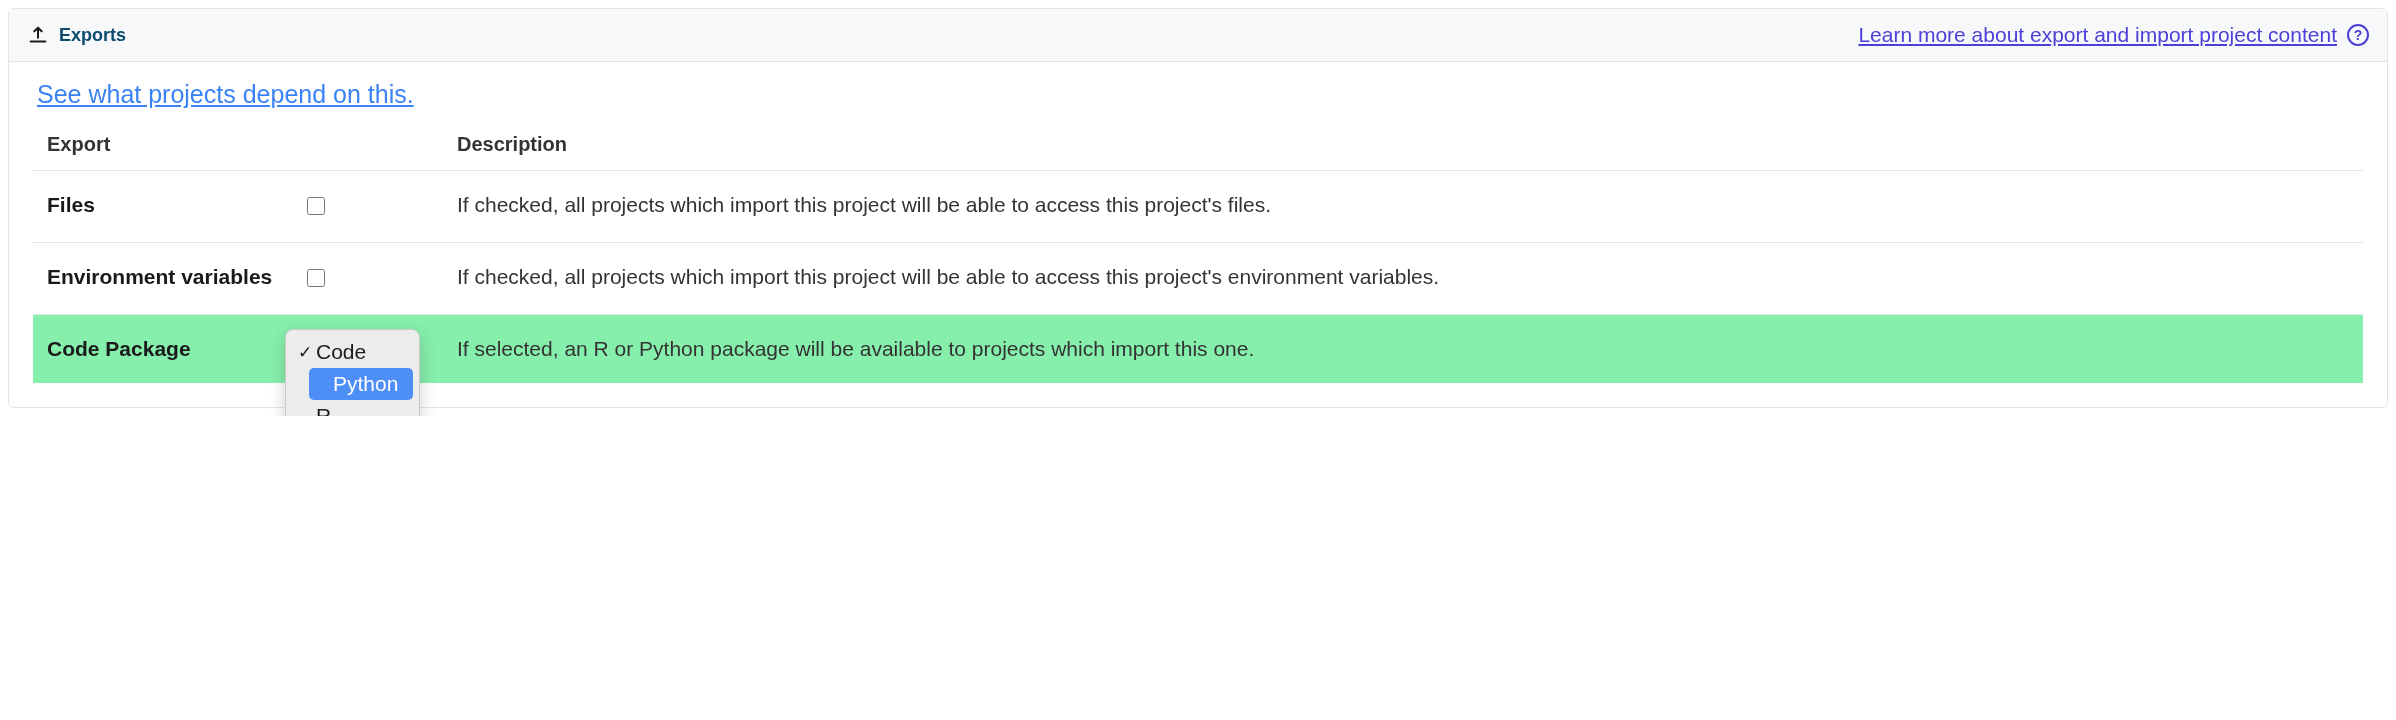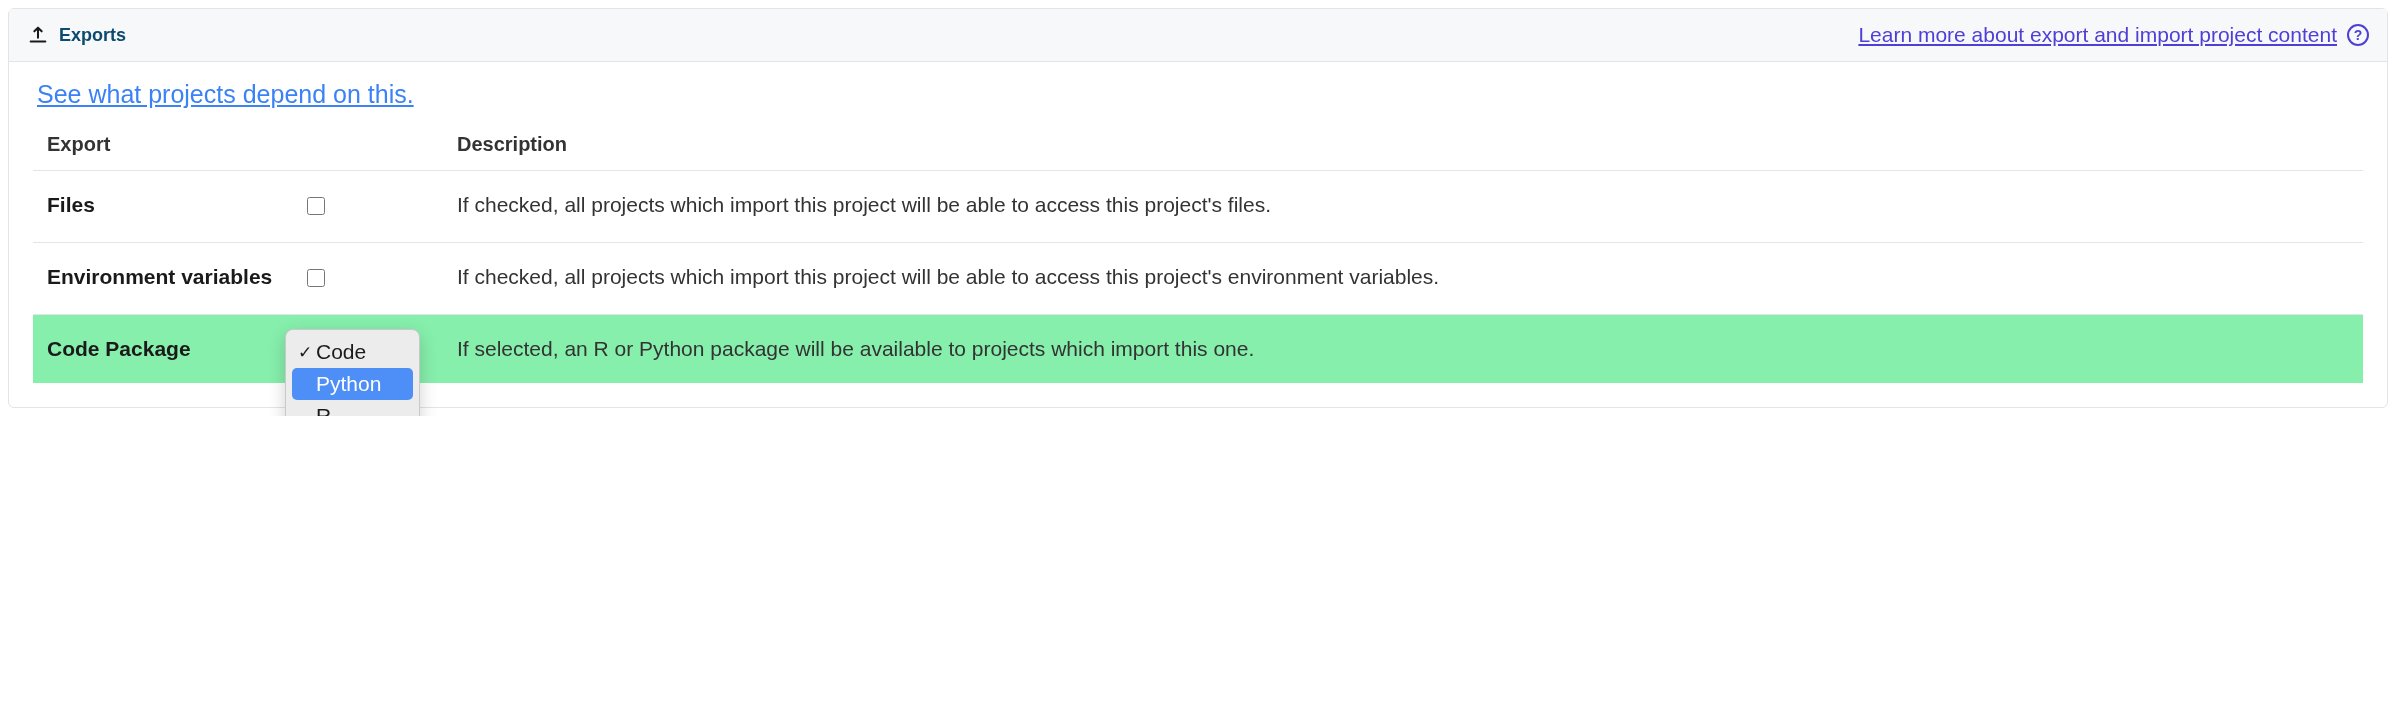--- a/index.html
+++ b/index.html
@@ -130,20 +130,21 @@
       color: #1a1a1a;
     }
     .dropdown-item .check {
       width: 18px;
       display: inline-block;
       font-size: 17px;
     }
     .dropdown-item.highlight {
       background: #4d8ef7;
       color: #fff;
+      margin-left: 17px;
     }
   </style>
 </head>
 <body>
 
 <div class="panel">
   <div class="panel-header">
     <div class="panel-title">
       <svg viewBox="0 0 24 24" fill="none" stroke="#1a1a1a" stroke-width="2.2">
         <path d="M12 15 L12 4 M8 8 L12 4 L16 8" stroke-linecap="round" stroke-linejoin="round"></path>

